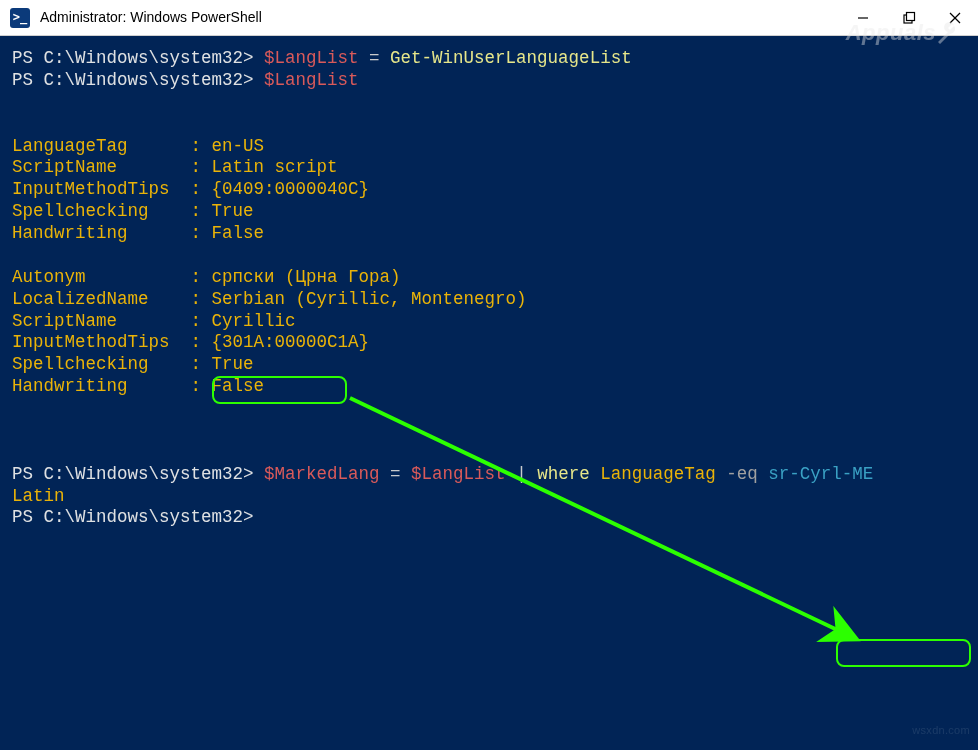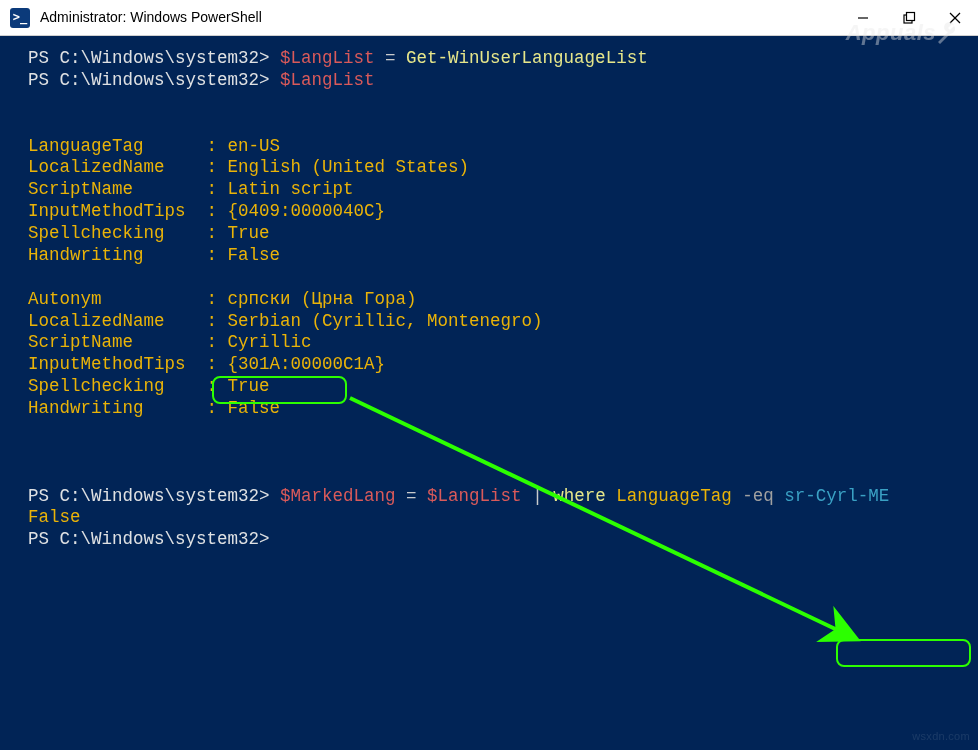--- a/index.html
+++ b/index.html
@@ -49,21 +49,21 @@
     width: 46px;
     height: 100%;
     display: flex;
     align-items: center;
     justify-content: center;
     color: #000;
     font-size: 16px;
   }
   .titlebar .ctrl-restore svg { width: 14px; height: 14px; }
   .terminal {
-    padding: 12px 6px 6px 28px;
+    padding: 12px 6px 6px 12px;
     position: relative;
   }
   .line { white-space: pre; }
   .c-white  { color: #eab308; }
   .c-varred { color: #d95a5a; }
   .c-cmd    { color: #e6e68a; }
   .c-gray   { color: #a0a0a0; }
   .c-punct  { color: #c8cacc; }
   .c-cyan   { color: #3aa1c4; }
   .c-prompt { color: #dfe1e3; }
@@ -97,21 +97,21 @@
     z-index: 6;
     display: flex;
     align-items: center;
   }
   .watermark svg {
     margin-left: -4px;
     opacity: 0.42;
   }
   .attribution {
     position: absolute;
-    bottom: 6px;
+    bottom: 12px;
     right: 8px;
     color: rgba(255,255,255,0.10);
     font-family: Arial, sans-serif;
     font-size: 11px;
     letter-spacing: 0.3px;
   }
 </style>
 </head>
 <body>
 
@@ -147,37 +147,36 @@
     <path d="M22 8 a5 5 0 1 0 -6 6 L6 24 l2 2 L18 16 a5 5 0 0 0 4-8 l-4 4-2-2 4-4 z" fill="#e6e6e6"></path>
   </svg>
 </div>
 
 <div class="terminal">
   <div class="line"><span class="c-prompt">PS C:\Windows\system32&gt;</span><span class="c-white"> </span><span class="c-varred">$LangList</span><span class="c-punct"> = </span><span class="c-cmd">Get-WinUserLanguageList</span></div>
   <div class="line"><span class="c-prompt">PS C:\Windows\system32&gt;</span><span class="c-white"> </span><span class="c-varred">$LangList</span></div>
   <div class="line">&nbsp;</div>
   <div class="line">&nbsp;</div>
   <div class="line c-white">LanguageTag      : en-US</div>
-  <div class="line c-white">LocalizedName    : English (United States)</div>
   <div class="line c-white">ScriptName       : Latin script</div>
   <div class="line c-white">InputMethodTips  : {0409:0000040C}</div>
   <div class="line c-white">Spellchecking    : True</div>
   <div class="line c-white">Handwriting      : False</div>
   <div class="line">&nbsp;</div>
   <div class="line c-white">Autonym          : српски (Црна Гора)</div>
   <div class="line c-white">LocalizedName    : Serbian (Cyrillic, Montenegro)</div>
   <div class="line c-white">ScriptName       : Cyrillic</div>
   <div class="line c-white">InputMethodTips  : {301A:00000C1A}</div>
   <div class="line c-white">Spellchecking    : True</div>
   <div class="line c-white">Handwriting      : False</div>
   <div class="line">&nbsp;</div>
   <div class="line">&nbsp;</div>
   <div class="line">&nbsp;</div>
   <div class="line"><span class="c-prompt">PS C:\Windows\system32&gt;</span><span class="c-white"> </span><span class="c-varred">$MarkedLang</span><span class="c-punct"> = </span><span class="c-varred">$LangList</span><span class="c-punct"> | </span><span class="c-cmd">where</span><span class="c-white"> LanguageTag </span><span class="c-gray">-eq</span><span class="c-white"> </span><span class="c-cyan">sr-Cyrl-ME</span></div>
-  <div class="line c-white">False</div>
+  <div class="line c-white">Latin</div>
   <div class="line"><span class="c-prompt">PS C:\Windows\system32&gt;</span></div>
 </div>
 
 <div class="highlight-box hb1"></div>
 <div class="highlight-box hb2"></div>
 
 <svg class="arrow">
   <defs>
     <marker id="arrowhead" markerWidth="10" markerHeight="10" refX="7" refY="5" orient="auto">
       <path d="M0,0 L10,5 L0,10 L3,5 Z" fill="#2cff00"></path>

